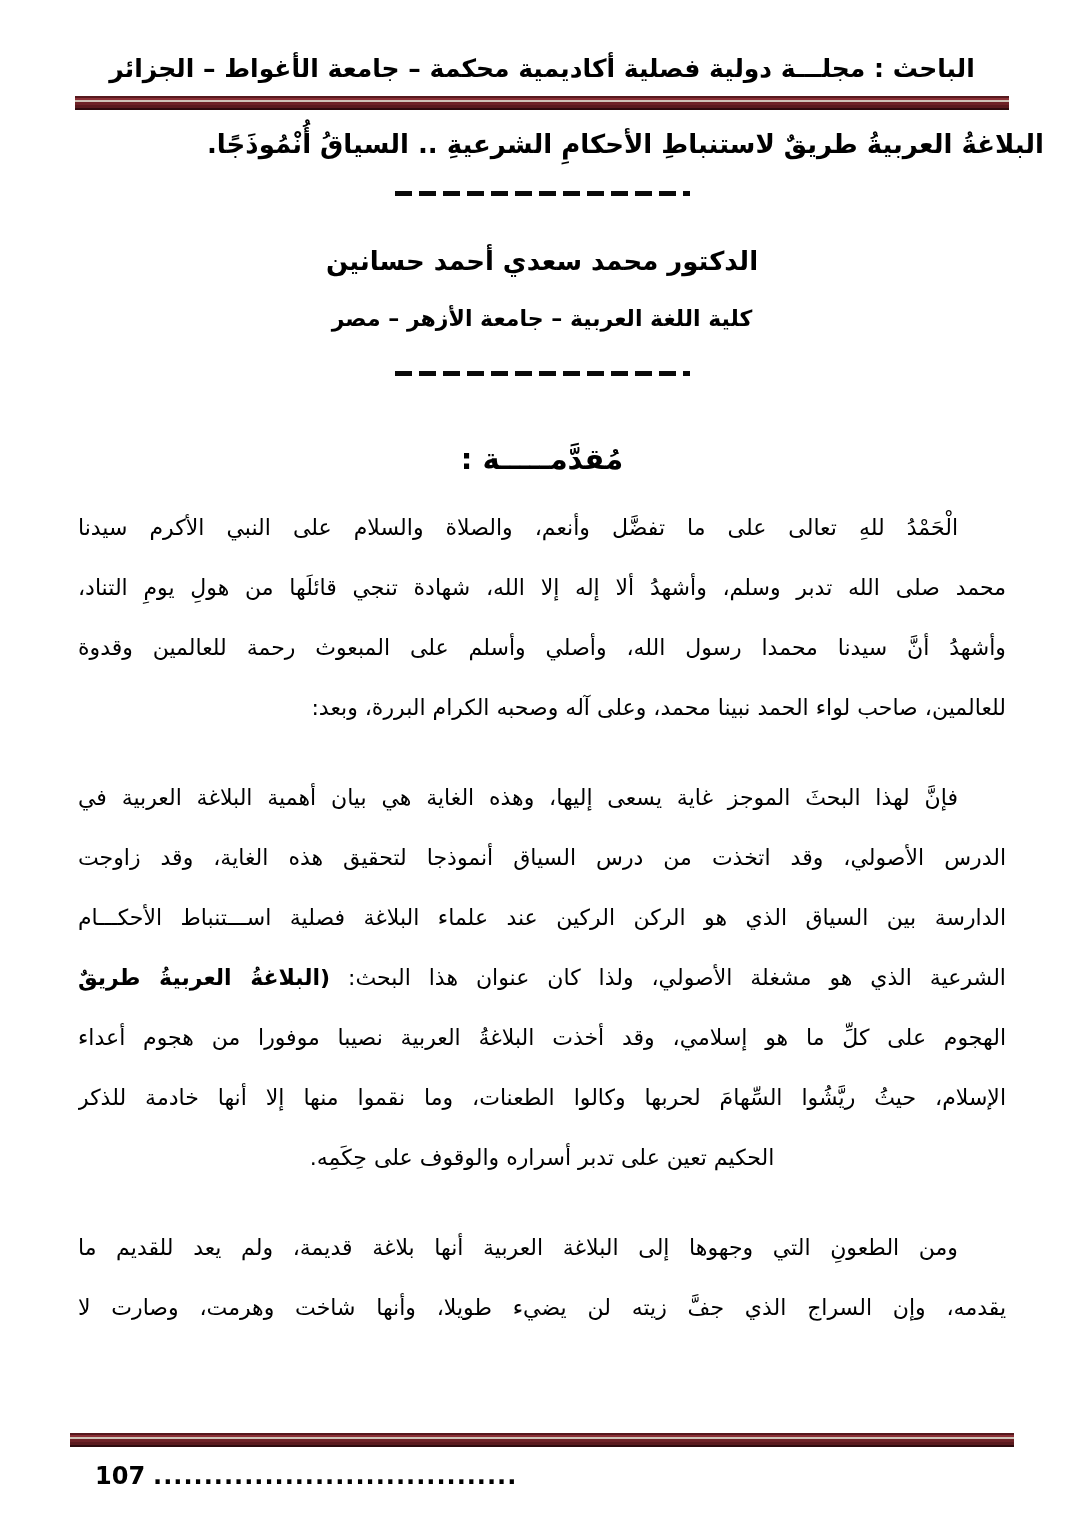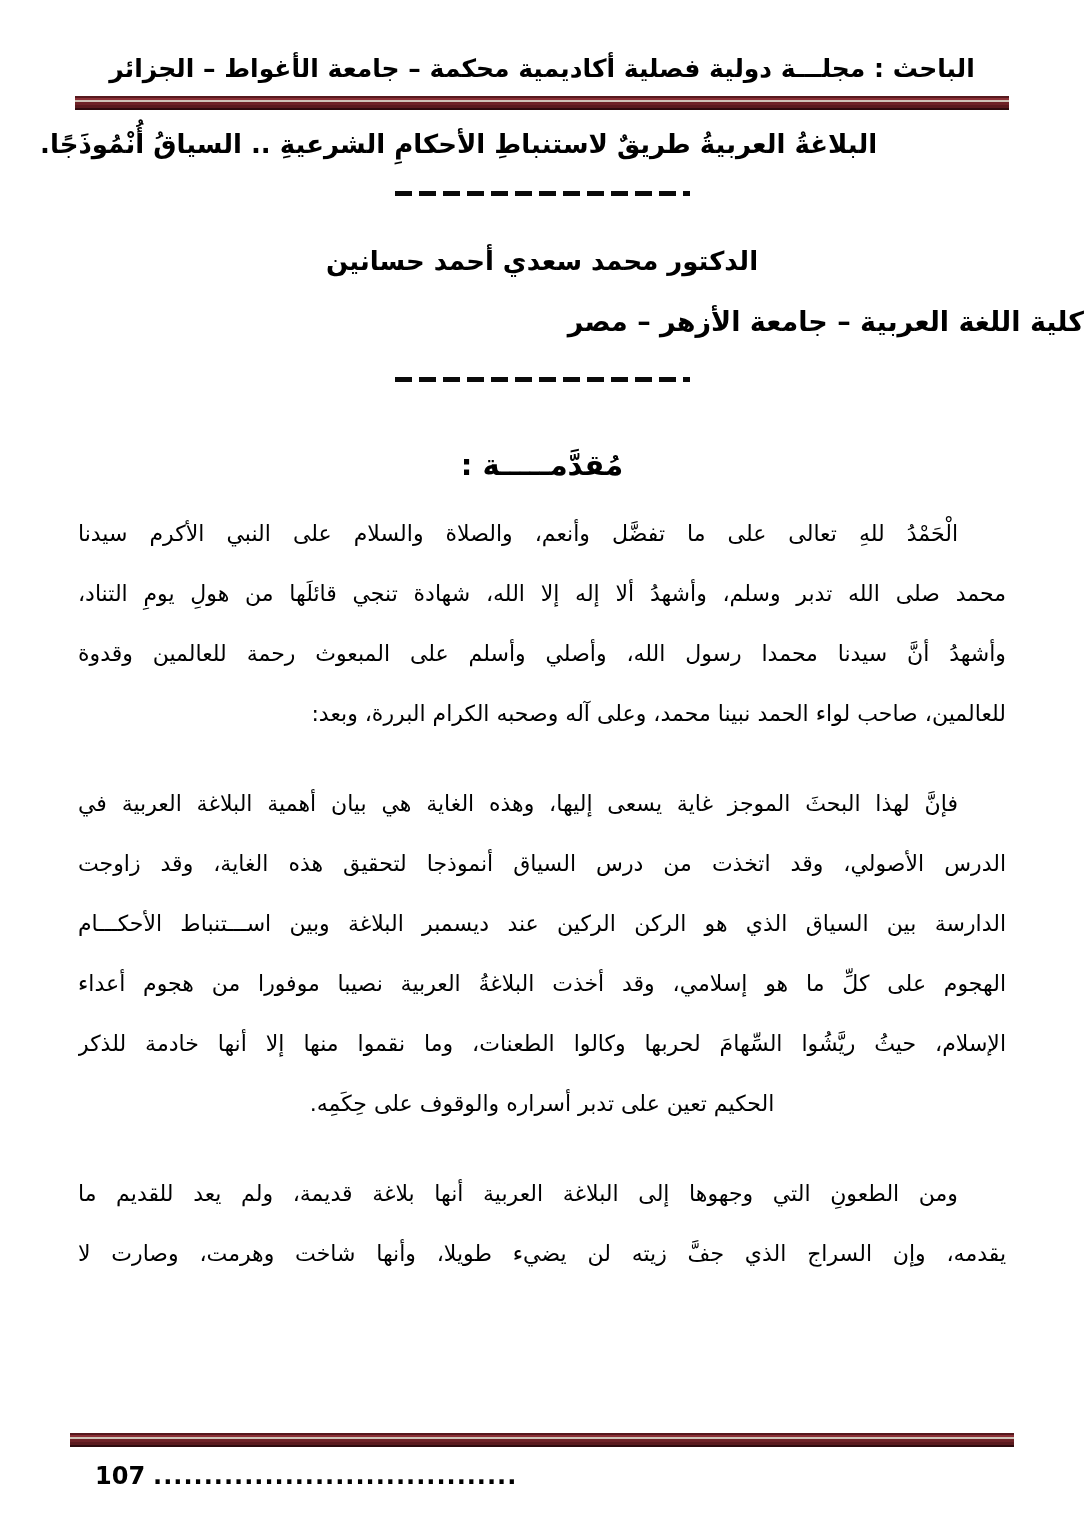--- a/index.html
+++ b/index.html
@@ -39,21 +39,21 @@
       #8a2f35 3px, #8a2f35 5px,
       #cfc4b8 5px, #cfc4b8 7px,
       #6e2227 7px, #6e2227 10px,
       #5a1a1e 10px, #5a1a1e 13px,
       #2e0b0e 13px, #2e0b0e 15px,
       #ffffff 15px);
   }
   
   .article-title {
     direction: rtl;
-    text-align: left;
+    text-align: right;
     font-weight: bold;
     font-size: 26px;
     margin: 18px 40px 0 40px;
     white-space: nowrap;
   }
   .dash-sep {
     width: 295px;
     height: 5px;
     margin: 0 auto;
     background: repeating-linear-gradient(90deg,
@@ -64,22 +64,23 @@
   .dash-sep.second { margin-top: 40px; }
   .author-name {
     direction: rtl;
     text-align: center;
     font-weight: bold;
     font-size: 26px;
     margin-top: 50px;
   }
   .author-affiliation {
     direction: rtl;
-    font-weight: bold;
-    font-size: 27px;
+    text-align: center;
+    font-weight: bold;
+    font-size: 22px;
     margin-top: 30px;
   }
   
   .section-heading {
     direction: rtl;
     text-align: center;
     font-weight: bold;
     font-size: 29px;
     margin: 66px 0 0 0;
   }
@@ -171,21 +172,22 @@
     <div class="paragraph p1">
       <div class="line indent">الْحَمْدُ للهِ تعالى على ما تفضَّل وأنعم، والصلاة والسلام على النبي الأكرم سيدنا</div>
       <div class="line">محمد صلى الله تدبر وسلم، وأشهدُ ألا إله إلا الله، شهادة تنجي قائلَها من هولِ يومِ التناد،</div>
       <div class="line">وأشهدُ أنَّ سيدنا محمدا رسول الله، وأصلي وأسلم على المبعوث رحمة للعالمين وقدوة</div>
       <div class="line lastline">للعالمين، صاحب لواء الحمد نبينا محمد، وعلى آله وصحبه الكرام البررة، وبعد:</div>
     </div>
 
     <div class="paragraph p2">
       <div class="line indent">فإنَّ لهذا البحثَ الموجز غاية يسعى إليها، وهذه الغاية هي بيان أهمية البلاغة العربية في</div>
       <div class="line">الدرس الأصولي، وقد اتخذت من درس السياق أنموذجا لتحقيق هذه الغاية، وقد زاوجت</div>
-      <div class="line">الدارسة بين السياق الذي هو الركن الركين عند ديسمبر البلاغة وبين اســـتنباط الأحكـــام</div>
+      <div class="line">الدارسة بين السياق الذي هو الركن الركين عند علماء البلاغة فصلية اســـتنباط الأحكـــام</div>
+      <div class="line"><span>الشرعية الذي هو مشغلة الأصولي، ولذا كان عنوان هذا البحث: </span><b>(البلاغةُ العربيةُ طريقٌ</b></div>
       <div class="line">الهجوم على كلِّ ما هو إسلامي، وقد أخذت البلاغةُ العربية نصيبا موفورا من هجوم أعداء</div>
       <div class="line">الإسلام، حيثُ ريَّشُوا السِّهامَ لحربها وكالوا الطعنات، وما نقموا منها إلا أنها خادمة للذكر</div>
       <div class="line centerline">الحكيم تعين على تدبر أسراره والوقوف على حِكَمِه.</div>
     </div>
 
     <div class="paragraph p3">
       <div class="line indent">ومن الطعونِ التي وجهوها إلى البلاغة العربية أنها بلاغة قديمة، ولم يعد للقديم ما</div>
       <div class="line">يقدمه، وإن السراج الذي جفَّ زيته لن يضيء طويلا، وأنها شاخت وهرمت، وصارت لا</div>
     </div>
 

